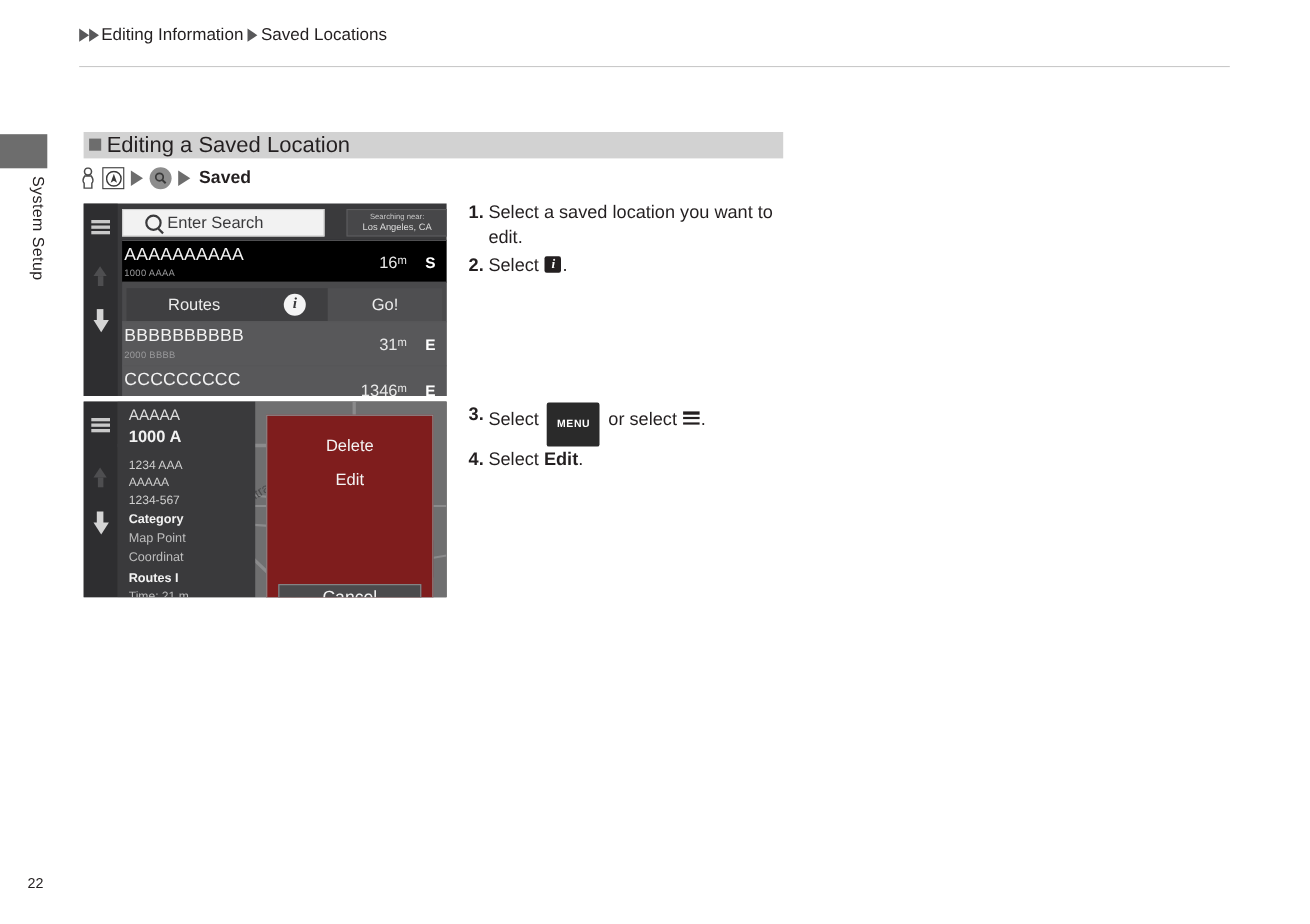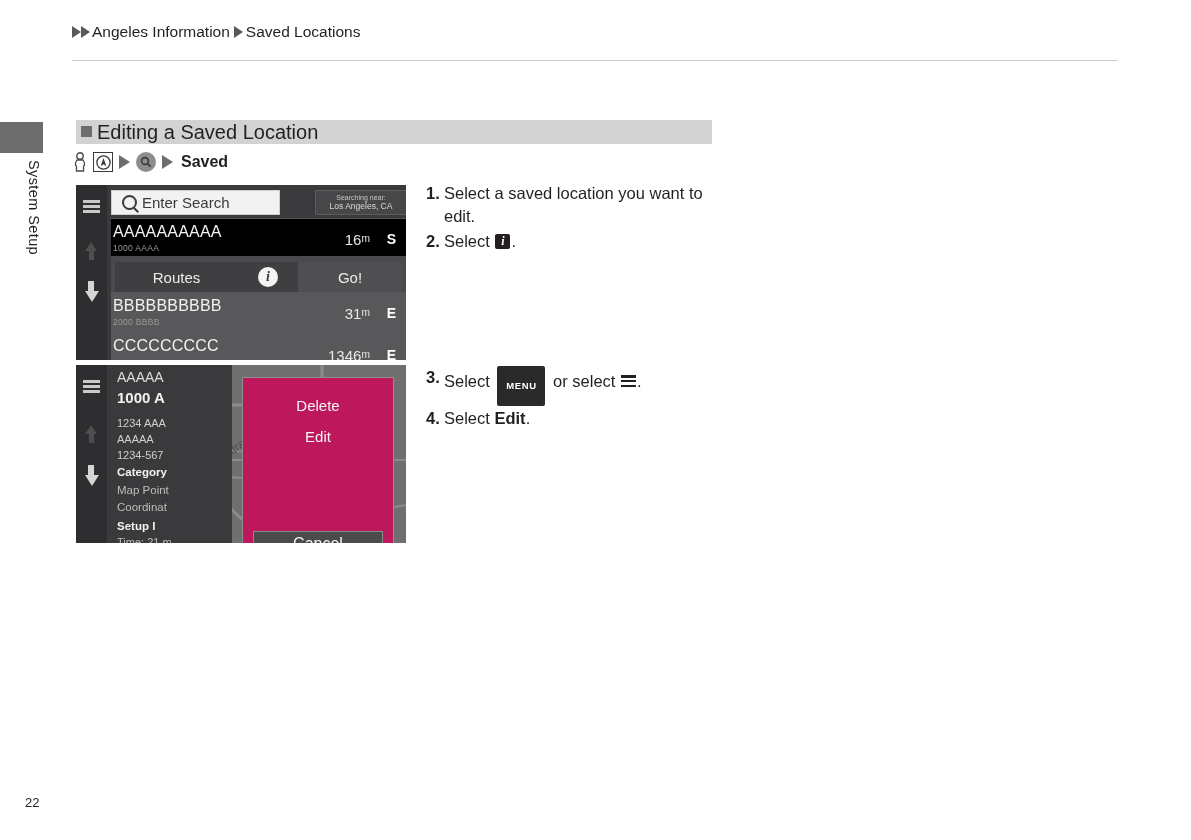--- a/index.html
+++ b/index.html
@@ -128,23 +128,23 @@
     position:absolute;left:9px;top:106px;
     width:0;height:0;
     border-left:7px solid transparent;border-right:7px solid transparent;
     border-top:11px solid #d5d5d5;
   }
   .arr-dn-stem{position:absolute;left:12px;top:96px;width:6px;height:11px;background:#d5d5d5;}
 
   
   .searchrow{position:absolute;left:35px;top:5px;right:4px;height:25px;}
   .searchbox{
-    position:absolute;left:0;top:0;width:169px;height:25px;
+    position:absolute;left:0;top:0;width:184px;height:25px;
     background:#f2f2f2;border:1px solid #cfcfcf;box-sizing:border-box;
-    display:flex;align-items:center;padding-left:10px;
+    display:flex;align-items:center;padding-left:20px;
   }
   .mag{
     width:11px;height:11px;border:2px solid #3a3a3c;border-radius:50%;
     position:relative;display:inline-block;margin-right:5px;flex:none;
   }
   .mag:after{
     content:"";position:absolute;right:-4px;bottom:-3px;
     width:6px;height:2.4px;background:#3a3a3c;transform:rotate(45deg);
   }
   .search-ph{font-size:15px;color:#3a3a3c;}
@@ -230,21 +230,21 @@
 
   .go-btn2{
     position:absolute;right:12px;bottom:18px;width:62px;height:34px;
     background:#4a4a4c;
     display:flex;align-items:center;justify-content:center;
     font-size:13px;color:#e6e6e6;
   }
 
   .popup{
     position:absolute;left:166px;top:12px;width:152px;height:190px;
-    background:#be185d;border:1px solid #8f8f91;box-sizing:border-box;
+    background:#7f1d1d;border:1px solid #8f8f91;box-sizing:border-box;
   }
   .pop-item{
     position:absolute;left:0;right:0;height:26px;
     display:flex;align-items:center;justify-content:center;
     font-size:15px;color:#f4f4f4;
   }
   #pop-delete{top:14px;}
   #pop-edit{top:45px;}
   .pop-cancel{
     position:absolute;left:10px;right:10px;bottom:9px;height:26px;
@@ -292,21 +292,21 @@
 </style>
 </head>
 <body>
 
 <div class="side-tab"></div>
 <div class="side-tab-label">System Setup</div>
 
 <div class="breadcrumb">
   <span class="tri first"></span>
   <span class="tri"></span>
-  <span class="bc-text">Angeles Information</span>
+  <span class="bc-text">Editing Information</span>
   <span class="tri mid"></span>
   <span class="bc-text">Saved Locations</span>
 </div>
 <div class="rule"></div>
 
 <div class="head-bar"></div>
 <div class="head-square"></div>
 <div class="head-title">Editing a Saved Location</div>
 
 <div class="path">
@@ -414,21 +414,21 @@
 
   <div class="detailpane">
     <span class="dp-t1">AAAAA</span>
     <span class="dp-t2">1000 A</span>
     <span class="dp-t3" style="white-space:pre;">1234 AAA
 AAAAA
 1234-567</span>
     <span class="dp-t4">Category</span>
     <span class="dp-t5" style="white-space:pre;">Map Point
 Coordinat</span>
-    <span class="dp-t6">Setup I</span>
+    <span class="dp-t6">Routes I</span>
     <span class="dp-t7">Time: 21 m</span>
   </div>
 
   <div class="sidebar">
     <div class="hamb">
         <span></span>
         <span></span>
         <span></span>
       </div>
     <div class="arr-up" style="top:60px;"></div>

